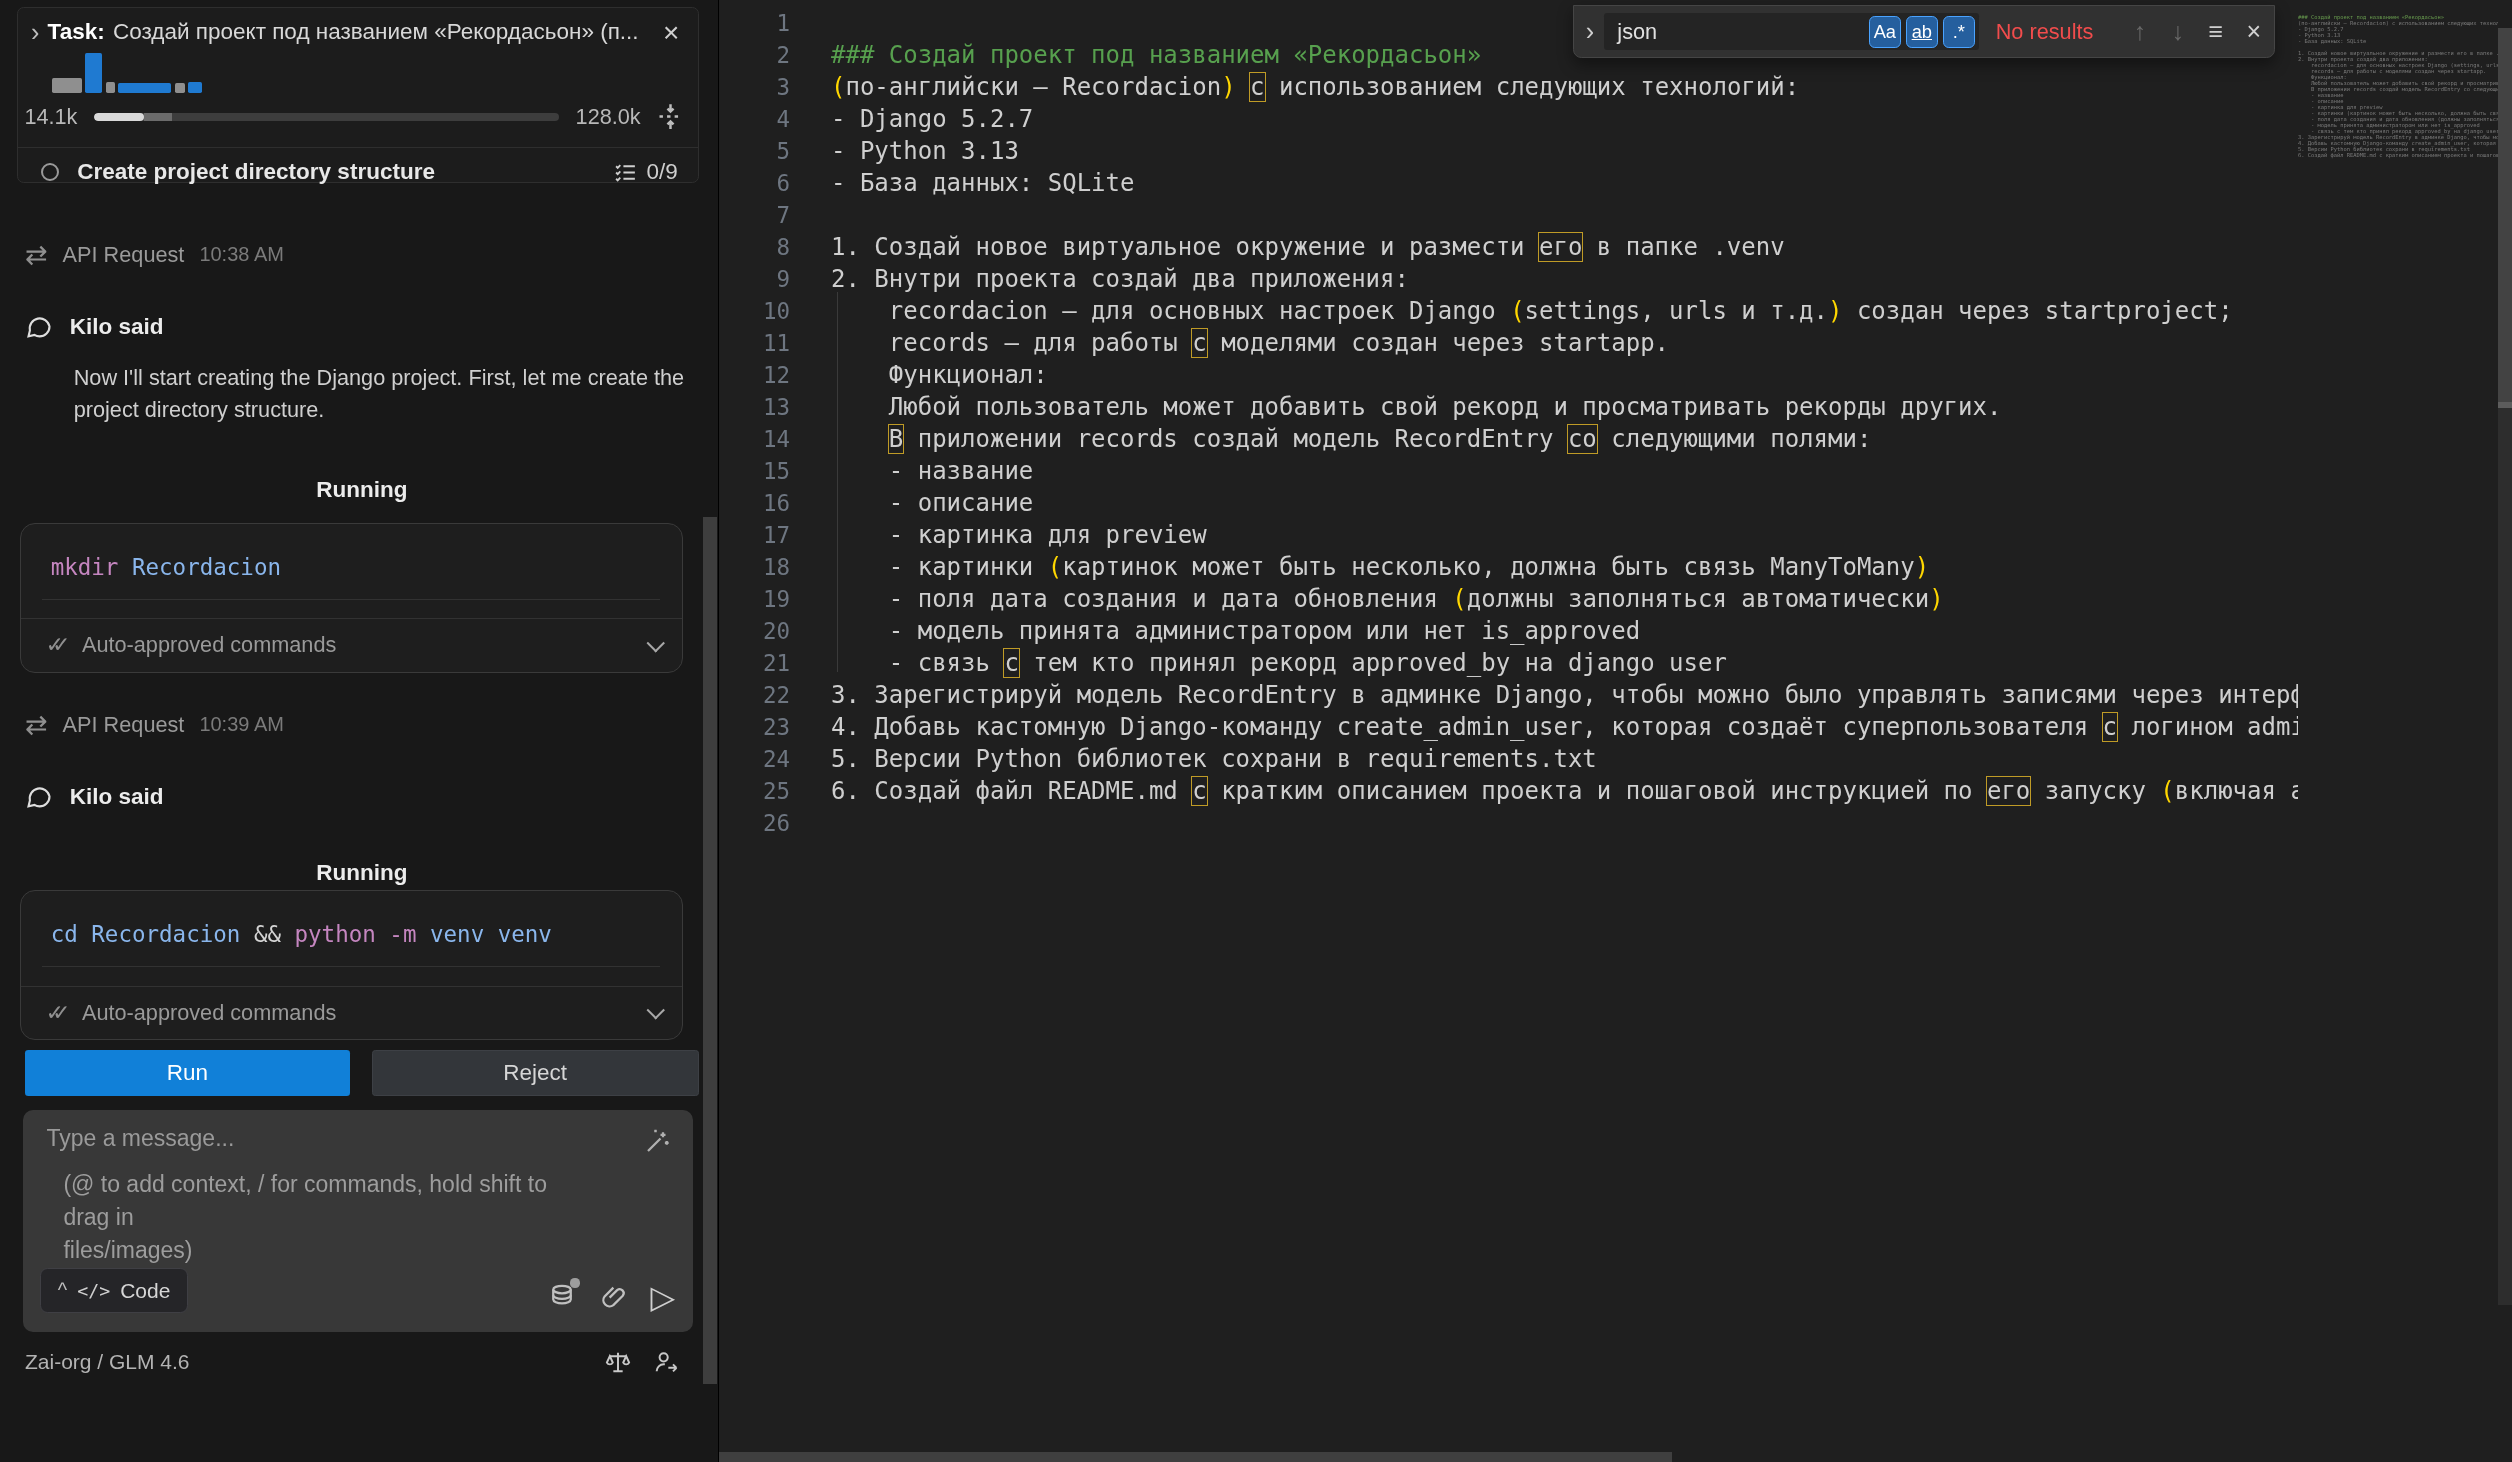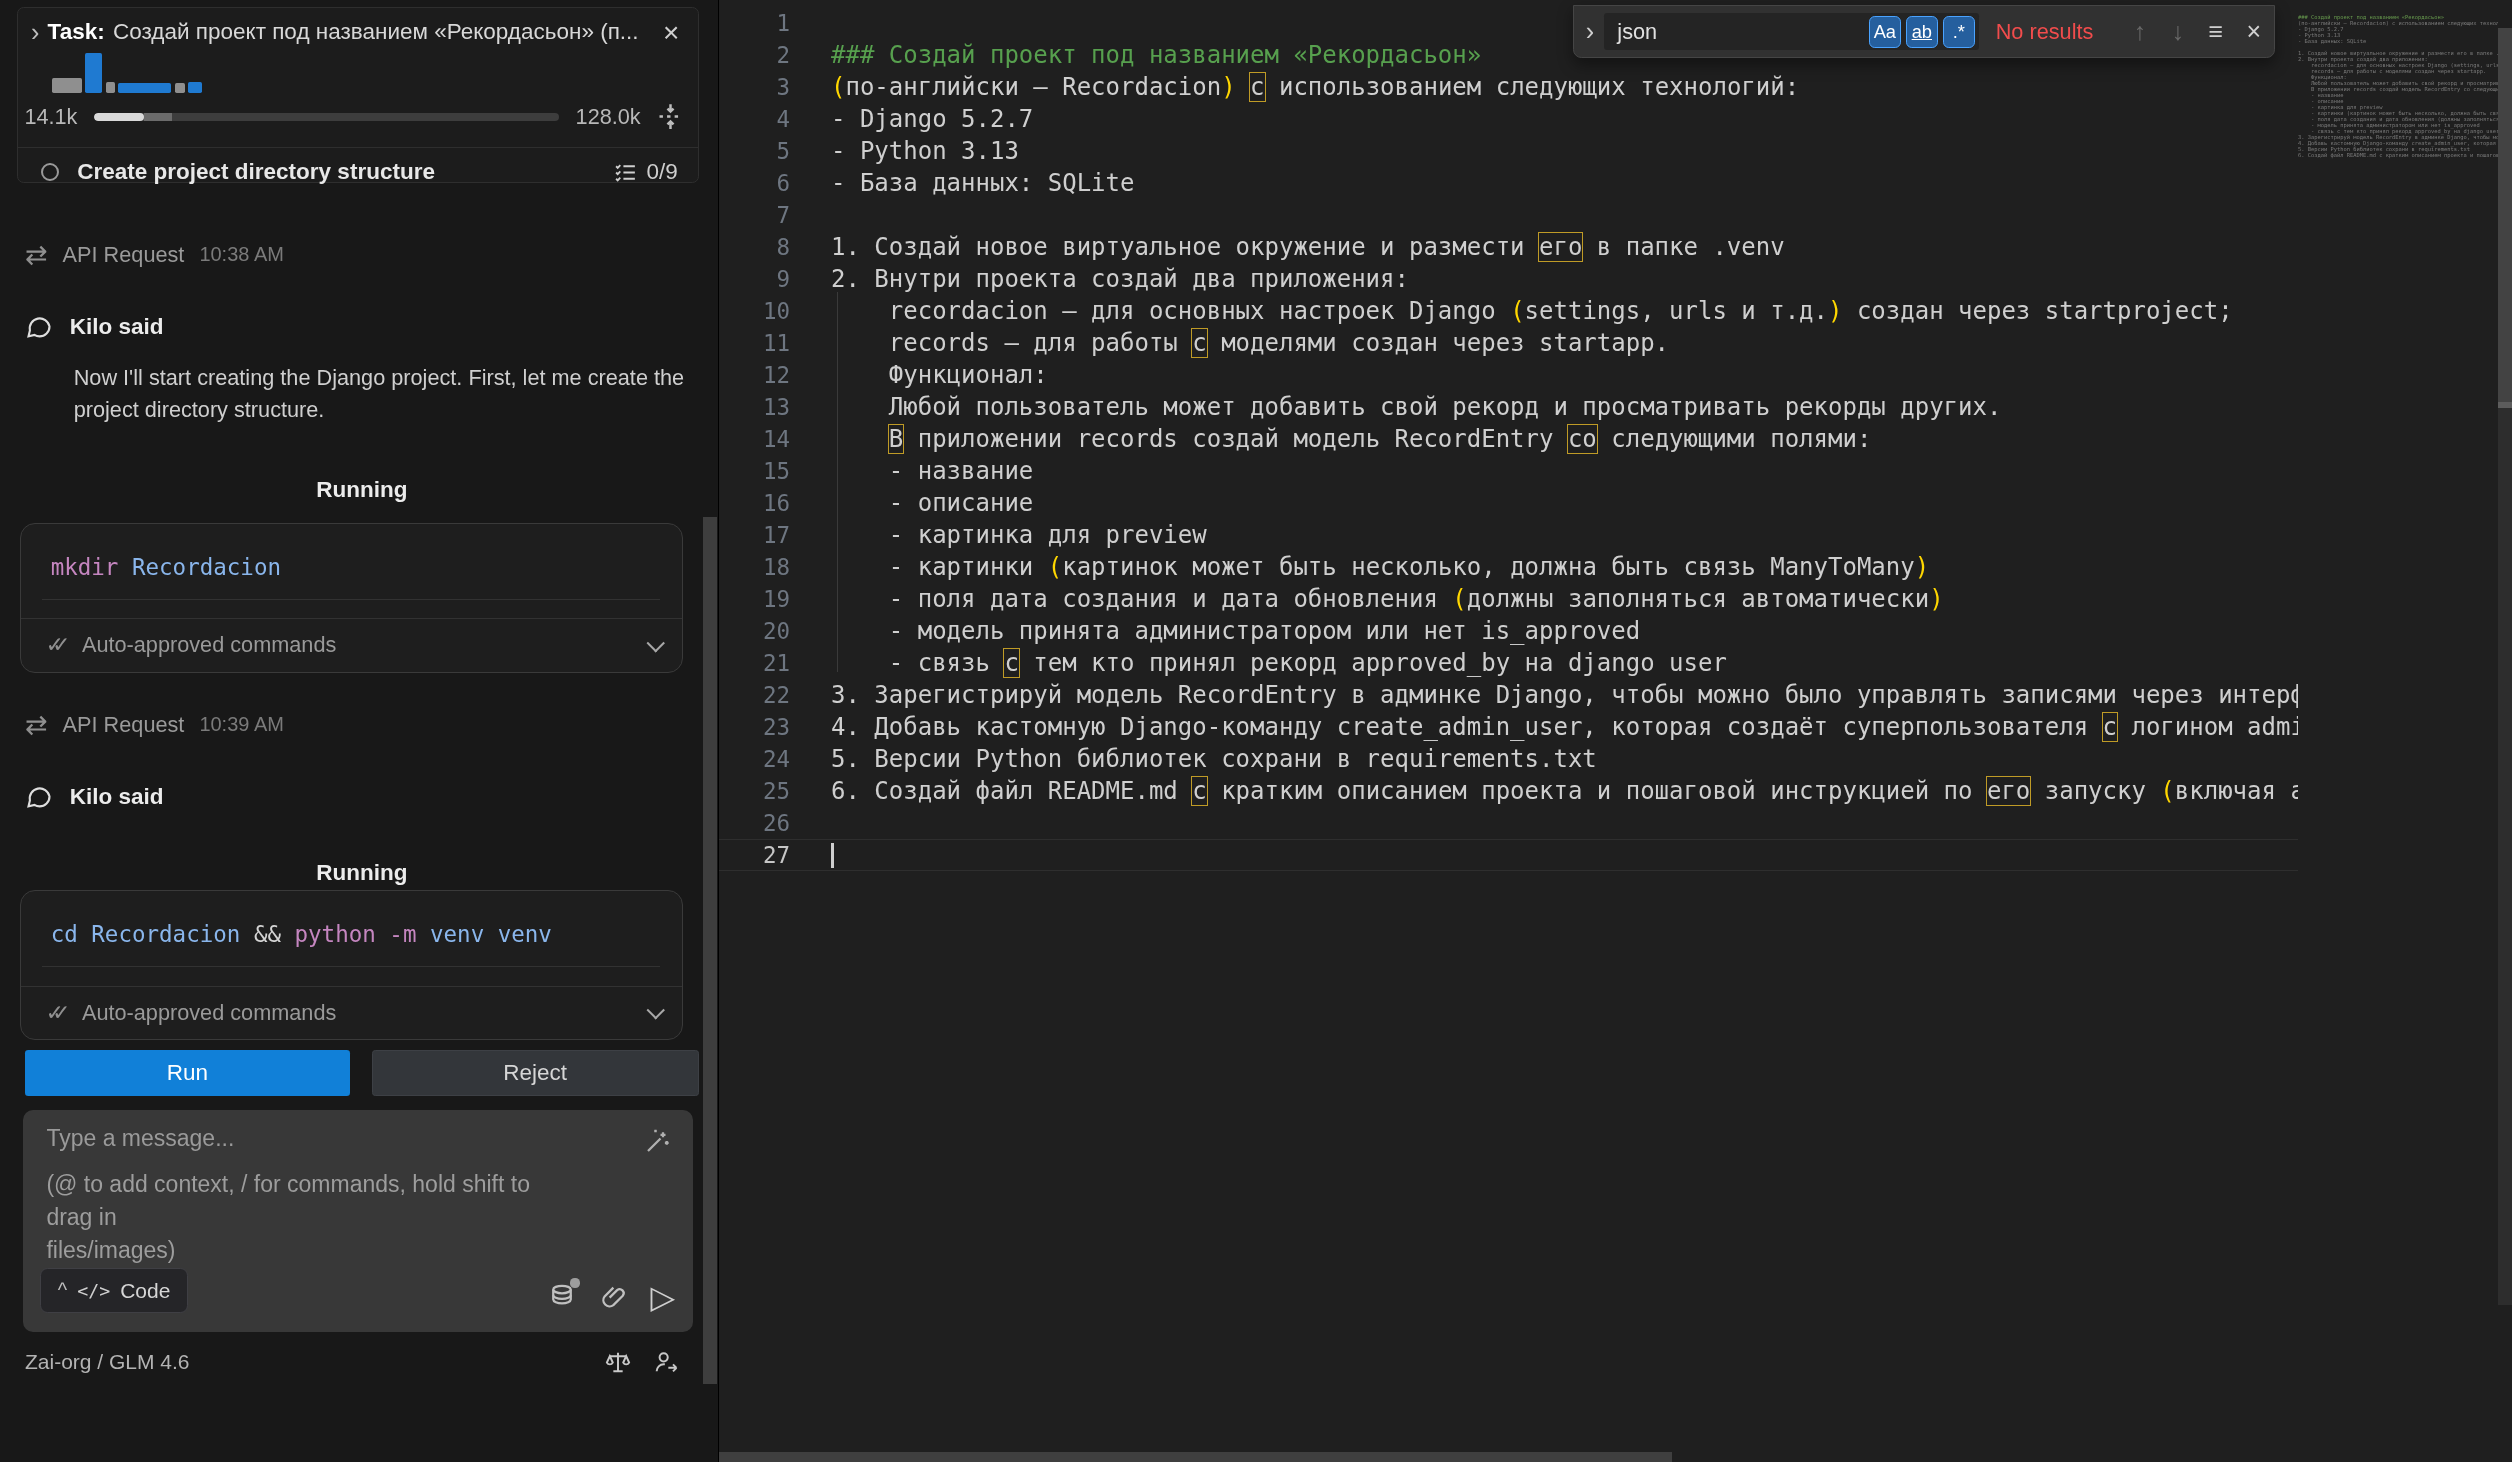--- a/index.html
+++ b/index.html
@@ -47,21 +47,21 @@
   .dblcheck{color:#8f8f8f;font-size:21.7px;letter-spacing:-11.7px;padding-right:10px;}
   .c-kw{color:#c586c0;} .c-arg{color:#8ab6ec;} .c-op{color:#d4d4d4;}
   
   .btn-row{display:flex;gap:21.7px;margin:10px 0 0 8.3px;border-radius:13px;}
   .btn{flex:1;height:46px;border-radius:3.3px;display:flex;align-items:center;justify-content:center;font-size:22.5px;}
   .btn-run{background:#1180d8;color:#ffffff;}
   .btn-reject{background:#33363a;color:#d6d6d6;border:0.8px solid #3d4045;box-sizing:border-box;}
   
   .composer{margin:13.3px 0 0 6.7px;width:670px;height:222px;background:#383838;border-radius:10px;box-sizing:border-box;position:relative;}
   .composer-ph{position:absolute;left:23px;top:15px;color:#9a9a9a;font-size:23px;}
-  .composer-hint{position:absolute;left:23px;top:58px;width:533px;color:#9d9d9d;font-size:23px;line-height:33px;}
+  .composer-hint{position:absolute;left:40px;top:58px;width:533px;color:#9d9d9d;font-size:23px;line-height:33px;}
   .wand{position:absolute;right:20px;top:16.7px;}
   .mode-pill{position:absolute;left:16.7px;bottom:18.3px;height:43px;background:#252528;border:0.8px solid #3f3f44;border-radius:7.5px;
              display:flex;align-items:center;gap:10px;padding:0 16.7px;color:#d6d6d6;font-size:21px;}
   .pill-caret{font-size:20px;color:#bdbdbd;}
   .pill-code-ic{font-family:"DejaVu Sans Mono",monospace;font-size:18.3px;color:#cfcfcf;}
   .comp-icons{position:absolute;right:18.3px;bottom:20px;display:flex;align-items:center;gap:21.7px;}
   .badge-dot{position:absolute;width:9.2px;height:9.2px;border-radius:50%;background:#9e9e9e;right:-2.5px;top:-3.3px;}
   .send-tri{font-size:32px;color:#cfcfcf;line-height:28px;}
   
   .foot-row{display:flex;align-items:center;margin:16.7px 0 0 8.3px;}
@@ -384,24 +384,20 @@
           <span class="lc"><span>5. Версии Python библиотек сохрани в requirements.txt</span></span>
         </div>
         <div class="eline">
           <span class="ln">25</span>
           <span class="lc"><span>6. Создай файл README.md </span><span class="useg">с</span><span> кратким описанием проекта и пошаговой инструкцией по </span><span class="useg">его</span><span> запуску </span><span class="yseg">(</span><span>включая активацию виртуального окружения</span></span>
         </div>
         <div class="eline">
           <span class="ln">26</span>
           <span class="lc"></span>
         </div>
-        <div class="eline current">
-          <span class="ln">27</span>
-          <span class="lc"><span class="cursor"></span></span>
-        </div>
       </div>
     <div id="minimap"><div class="mline"> </div><div class="mline green">### Создай проект под названием «Рекордасьон»</div><div class="mline">(по-английски — Recordacion) с использованием следующих технологий:</div><div class="mline">- Django 5.2.7</div><div class="mline">- Python 3.13</div><div class="mline">- База данных: SQLite</div><div class="mline"> </div><div class="mline">1. Создай новое виртуальное окружение и размести его в папке .venv</div><div class="mline">2. Внутри проекта создай два приложения:</div><div class="mline">    recordacion — для основных настроек Django (settings, urls и т.д.) создан через startproject;</div><div class="mline">    records — для работы с моделями создан через startapp.</div><div class="mline">    Функционал:</div><div class="mline">    Любой пользователь может добавить свой рекорд и просматривать рекорды других.</div><div class="mline">    В приложении records создай модель RecordEntry со следующими полями:</div><div class="mline">    - название</div><div class="mline">    - описание</div><div class="mline">    - картинка для preview</div><div class="mline">    - картинки (картинок может быть несколько, должна быть связь ManyToMany)</div><div class="mline">    - поля дата создания и дата обновления (должны заполняться автоматически)</div><div class="mline">    - модель принята администратором или нет is_approved</div><div class="mline">    - связь с тем кто принял рекорд approved_by на django user</div><div class="mline">3. Зарегистрируй модель RecordEntry в админке Django, чтобы можно было управлять записями через интерфейс администратора</div><div class="mline">4. Добавь кастомную Django-команду create_admin_user, которая создаёт суперпользователя с логином admin и паролем admin</div><div class="mline">5. Версии Python библиотек сохрани в requirements.txt</div><div class="mline">6. Создай файл README.md с кратким описанием проекта и пошаговой инструкцией по его запуску (включая активацию виртуального окружения</div><div class="mline"> </div><div class="mline"> </div></div>
     <div id="vscroll"></div>
     <div id="vscroll-cap"></div>
     <div id="vscroll-tail"></div>
     <div id="hscroll"></div>
 
     <div id="find">
       <span class="find-chev">›</span>
       <div class="find-input">

